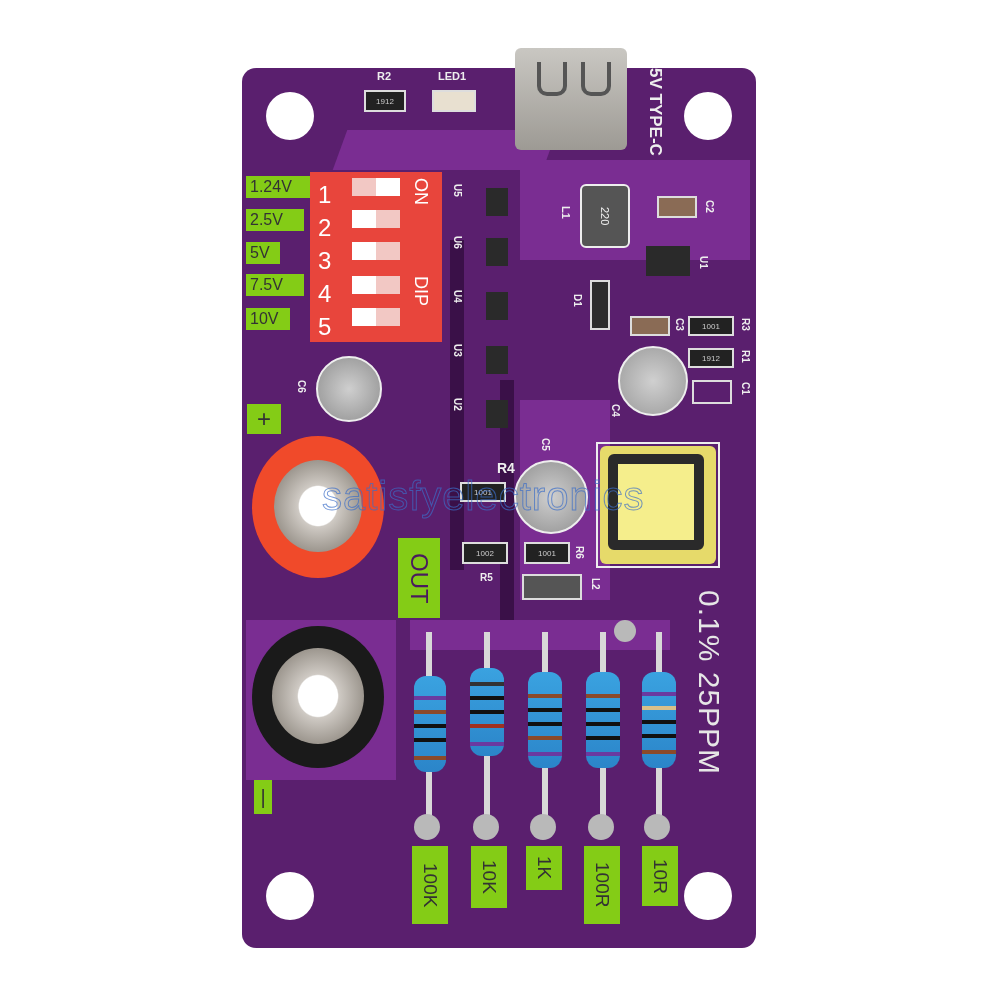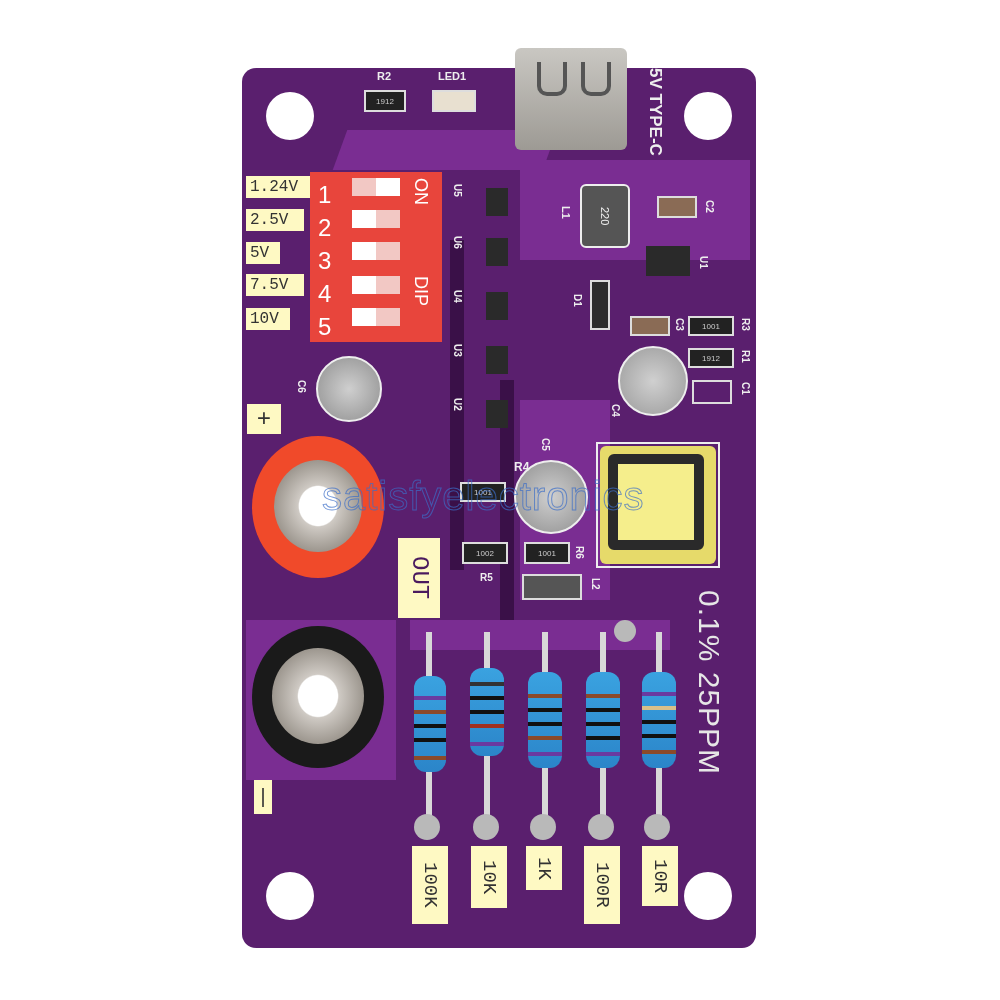--- a/index.html
+++ b/index.html
@@ -2,21 +2,21 @@
 <html><head>
 <meta charset="utf-8">
 <style>
   html,body{margin:0;padding:0;background:#ffffff;}
   body{width:1000px;height:1000px;position:relative;overflow:hidden;font-family:"Liberation Sans",sans-serif;}
   .abs{position:absolute;}
   .board{left:242px;top:68px;width:514px;height:880px;background:#5a1f6e;border-radius:14px;}
   .copper{background:#7a2d92;}
   .trace{background:#3a1048;}
   .hole{background:#ffffff;border-radius:50%;}
-  .silk-box{background:#fef9c3;color:#333;font-family:Liberation Mono, monospace;display:flex;align-items:center;}
+  .silk-box{background:#84cc16;color:#333;font-family:Liberation Sans, sans-serif;display:flex;align-items:center;}
   .silk{color:#eee;font-weight:bold;}
   .vert{writing-mode:vertical-rl;}
   .smd{background:#222;border:2px solid #ddd;box-sizing:border-box;}
   .res-body{background:linear-gradient(#3aa2e0,#2b85c9);border-radius:12px;}
   .band{position:absolute;left:0;right:0;height:4px;}
   .pad{background:#b9b9b9;border-radius:50%;}
   .lead{background:#d8d8d8;}
 </style>
 </head>
 <body>
@@ -122,21 +122,21 @@
 
 <div class="abs" style="left:596px;top:442px;width:124px;height:126px;border:2px solid #eee;box-sizing:border-box;"></div>
 <div class="abs" style="left:600px;top:446px;width:116px;height:118px;background:#e6da6a;border-radius:6px;">
   <div class="abs" style="left:8px;top:8px;width:96px;height:96px;border:10px solid #2a2a2a;box-sizing:border-box;border-radius:6px;background:#f5ee8c;"></div>
 </div>
 
 <div class="abs" style="left:316px;top:356px;width:66px;height:66px;border-radius:50%;background:radial-gradient(#cfcfcf,#8f8f8f);border:2px solid #eee;box-sizing:border-box;"></div>
 <div class="abs silk vert" style="left:296px;top:380px;font-size:10px;">C6</div>
 <div class="abs silk vert" style="left:540px;top:438px;font-size:10px;">C5</div>
 <div class="abs" style="left:514px;top:460px;width:74px;height:74px;border-radius:50%;background:radial-gradient(#cfcfcf,#8f8f8f);border:2px solid #eee;box-sizing:border-box;"></div>
-<div class="abs silk" style="left:478px;top:460px;font-size:12px;padding-left:36px;">R4</div>
+<div class="abs silk" style="left:461px;top:460px;font-size:14px;padding-left:36px;">R4</div>
 <div class="abs smd" style="left:460px;top:482px;width:46px;height:20px;color:#ccc;font-size:8px;display:flex;align-items:center;justify-content:center;">
     <span>1001</span>
   </div>
 <div class="abs smd" style="left:462px;top:542px;width:46px;height:22px;color:#ccc;font-size:8px;display:flex;align-items:center;justify-content:center;text-align:right;">
     <span>1002</span>
   </div>
 <div class="abs silk" style="left:480px;top:572px;font-size:10px;">R5</div>
 <div class="abs smd" style="left:524px;top:542px;width:46px;height:22px;color:#ccc;font-size:8px;display:flex;align-items:center;justify-content:center;">
     <span>1001</span>
   </div>

